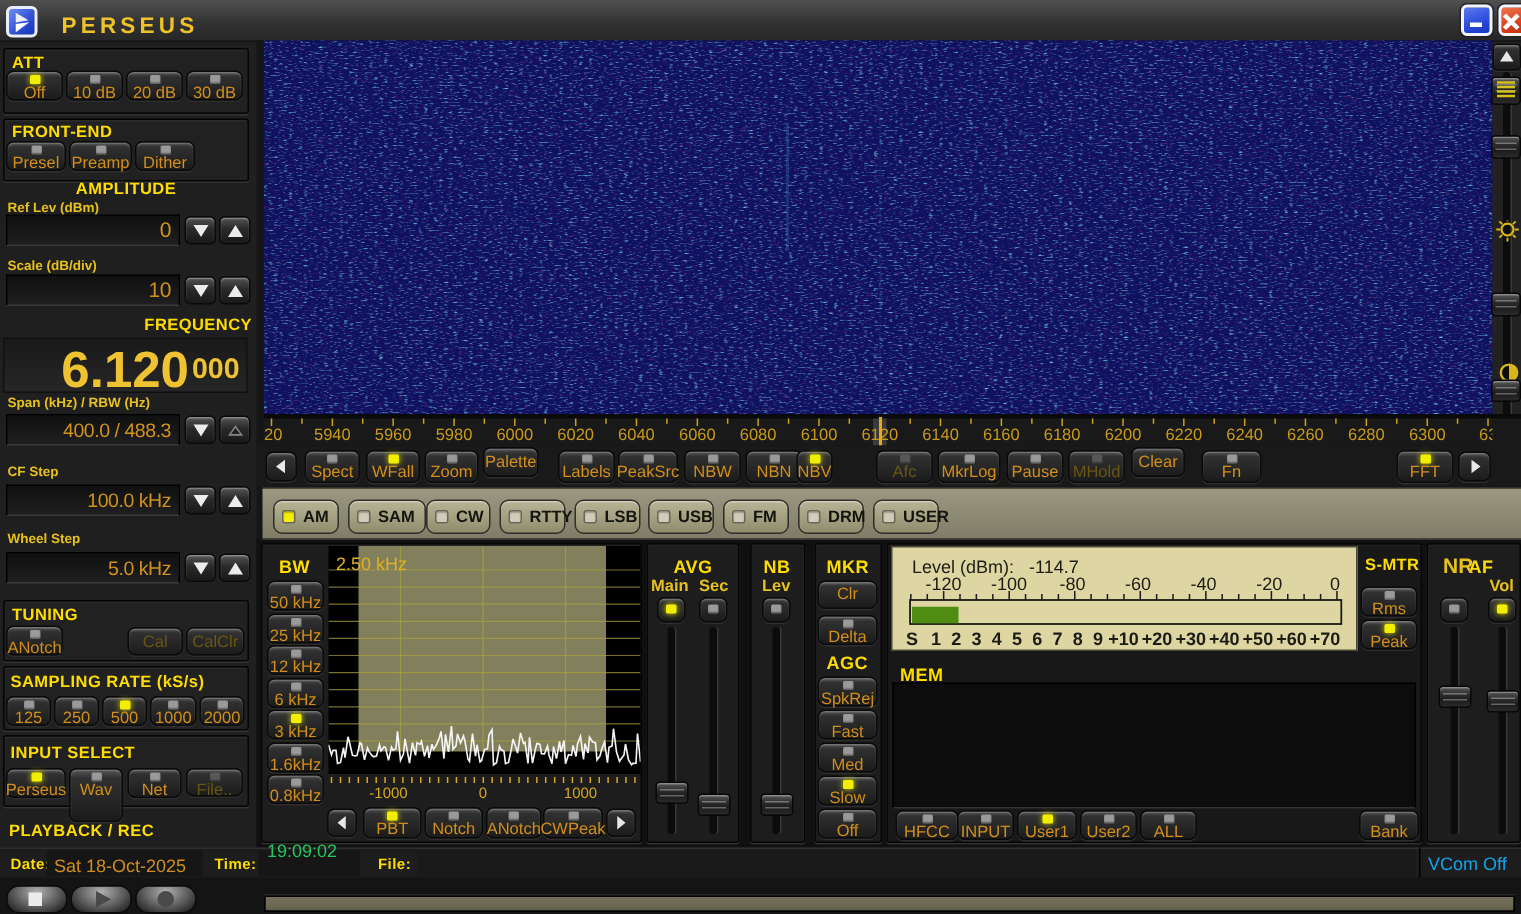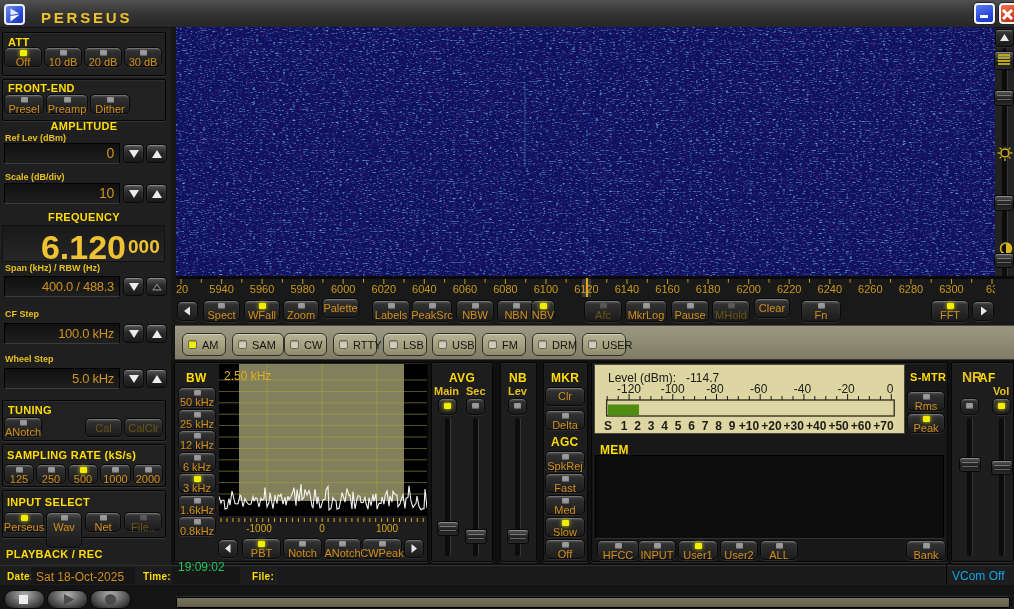--- a/index.html
+++ b/index.html
@@ -29,21 +29,21 @@
  box-shadow:0 1px 0 #333,inset 0 1px 0 rgba(255,255,255,.05);background:#212121}
 .panel{position:absolute;background:#1d1d1d;border:1px solid #060606;border-radius:2px;
  box-shadow:0 1px 0 #303030,inset 0 1px 0 rgba(255,255,255,.04)}
 .vtrack{position:absolute;width:5px;background:#0c0c0c;border-radius:2px;
  box-shadow:1px 0 0 #383838}
 .vhandle{position:absolute;width:22px;height:15px;border-radius:3px;border:1px solid #080808;
  background:linear-gradient(#5a5a5a,#303030 35%,#1c1c1c 65%,#2a2a2a);box-shadow:inset 0 1px 0 rgba(255,255,255,.3)}
 .vhandle:before{content:"";position:absolute;left:2px;right:2px;top:4px;height:1px;background:#777;box-shadow:0 4px 0 #666}
 .mbtn{position:absolute;height:23px;border-radius:6px;border:1px solid #30302a;
  background:linear-gradient(#b7b395,#a5a283 50%,#8f8c6d);box-shadow:inset 0 1px 0 rgba(255,255,255,.35);
- display:flex;align-items:center;padding-left:5px;color:#14140e;font-weight:normal;font-size:11px}
+ display:flex;align-items:center;padding-left:5px;color:#14140e;font-weight:bold;font-size:11px}
 .mled{flex:none;width:9px;height:9px;border-radius:2px;background:#cfccba;border:1px solid #6a6858;margin-right:5px;
  box-shadow:inset 0 1px 1px rgba(0,0,0,.25)}
 .mled.on{background:#f4ee08}
 </style></head><body>
 
 <div class="abs" style="left:0;top:0;width:1014px;height:28px;background:linear-gradient(#505050,#333 55%,#262626);border-bottom:1px solid #141414"></div>
 <div class="abs" style="left:4px;top:4px;width:21px;height:21px;border-radius:4px;background:linear-gradient(135deg,#6f8cf0,#2545cf 70%,#1a35b5);border:2px solid #e8eefc"></div>
 <svg class="abs" style="left:7px;top:6px" width="16" height="17">
     <path d="M3.5 2.5 L12 7.5 L3.5 9 Z" fill="#e8eeff"></path>
     <path d="M3.5 10 L12.5 8.8 L3.5 15.5 Z" fill="#ffffff"></path>
@@ -103,21 +103,21 @@
   </div>
 <div class="abs lbl" style="left:5px;top:172px">Scale (dB/div)</div>
 <div class="field" style="left:4px;top:183px;width:116px;height:21px;font-size:14px">10</div>
 <div class="spin dn" style="left:123px;top:184px">
     <i></i>
   </div>
 <div class="spin up" style="left:146px;top:184px">
     <i></i>
   </div>
 
-<div class="abs hdr" style="left:0;top:211px;width:168px;text-align:center;font-size:11px">FREQUENCY</div>
+<div class="abs hdr" style="left:0;top:211px;width:168px;text-align:right;font-size:11px">FREQUENCY</div>
 <div class="abs" style="left:2px;top:225px;width:163px;height:37px;background:linear-gradient(#191919,#262626);border:1px solid #111"></div>
 <div class="abs" style="left:0;top:231px;width:126px;text-align:right;color:#efc232;font-size:34px;font-weight:bold;line-height:32px">6.120</div>
 <div class="abs" style="left:128px;top:236px;color:#efc232;font-size:19px;font-weight:bold">000</div>
 
 <div class="abs lbl" style="left:5px;top:263px">Span (kHz) / RBW (Hz)</div>
 <div class="field" style="left:4px;top:276px;width:116px;height:21px">400.0 / 488.3</div>
 <div class="spin dn" style="left:123px;top:277px">
     <i></i>
   </div>
 <div class="spin up hol" style="left:146px;top:277px">

